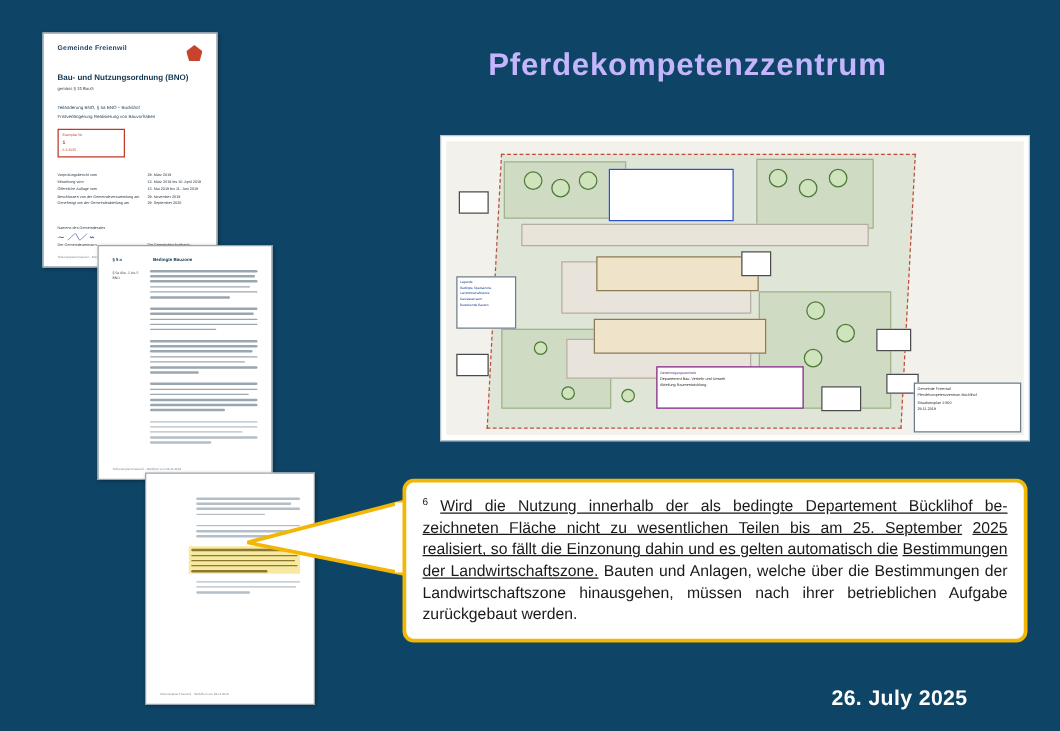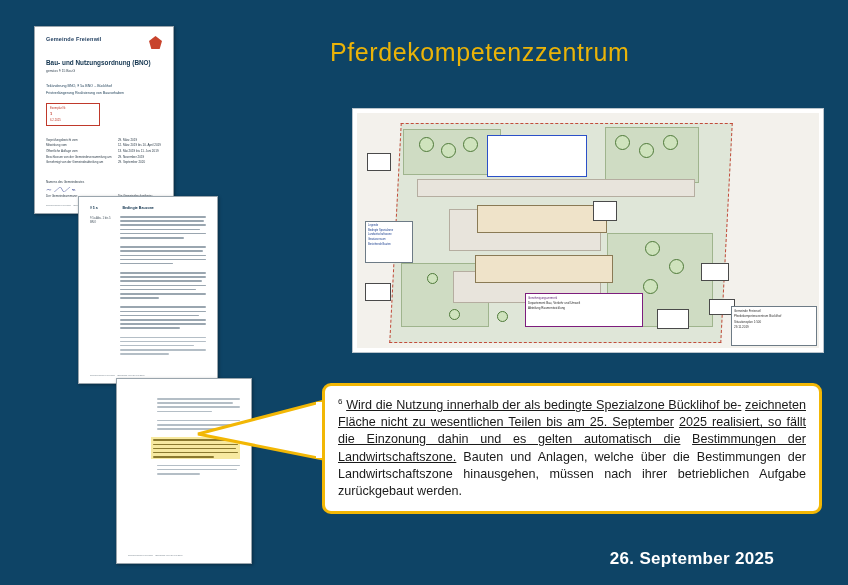--- a/index.html
+++ b/index.html
@@ -15,25 +15,26 @@
     overflow: hidden;
     font-family: "Liberation Sans", sans-serif;
   }
 
   
   .title {
     position: absolute;
     left: 330px;
     top: 36px;
     width: 440px;
-    color: #eab308;
+    text-align: center;
+    color: #c4b5fd;
     font-size: 25px;
     line-height: 1.32;
     letter-spacing: 0.6px;
-    font-weight: normal;
+    font-weight: bold;
   }
 
   
   .plan {
     position: absolute;
     left: 352px;
     top: 108px;
     width: 472px;
     height: 245px;
     background: #ffffff;
@@ -479,23 +480,23 @@
   </div>
 
   <svg class="tail" viewBox="0 0 132 68">
     <polygon points="132,4 132,64 2,38" fill="#ffffff" stroke="#f2b705" stroke-width="3"></polygon>
     <rect x="120" y="6" width="14" height="56" fill="#ffffff"></rect>
   </svg>
 
   <div class="callout">
     <div class="callout-text">
       <sup>6</sup>
-      <span class="u">Wird die Nutzung innerhalb der als bedingte Spezialzone Bücklihof be-</span>
+      <span class="u">Wird die Nutzung innerhalb der als bedingte Departement Bücklihof be-</span>
       <span class="u">zeichneten Fläche nicht zu wesentlichen Teilen bis am 25. September</span>
       <span class="u">2025 realisiert, so fällt die Einzonung dahin und es gelten automatisch die</span>
       <span class="u">Bestimmungen der Landwirtschaftszone.</span>
       <span>Bauten und Anlagen, welche über die Bestimmungen der Landwirtschaftszone hinausgehen, müssen nach ihrer betrieblichen Aufgabe zurückgebaut werden.</span>
     </div>
   </div>
 
-  <div class="date">26. September 2025</div>
+  <div class="date">26. July 2025</div>
 
 </div>
 
 </body></html>

